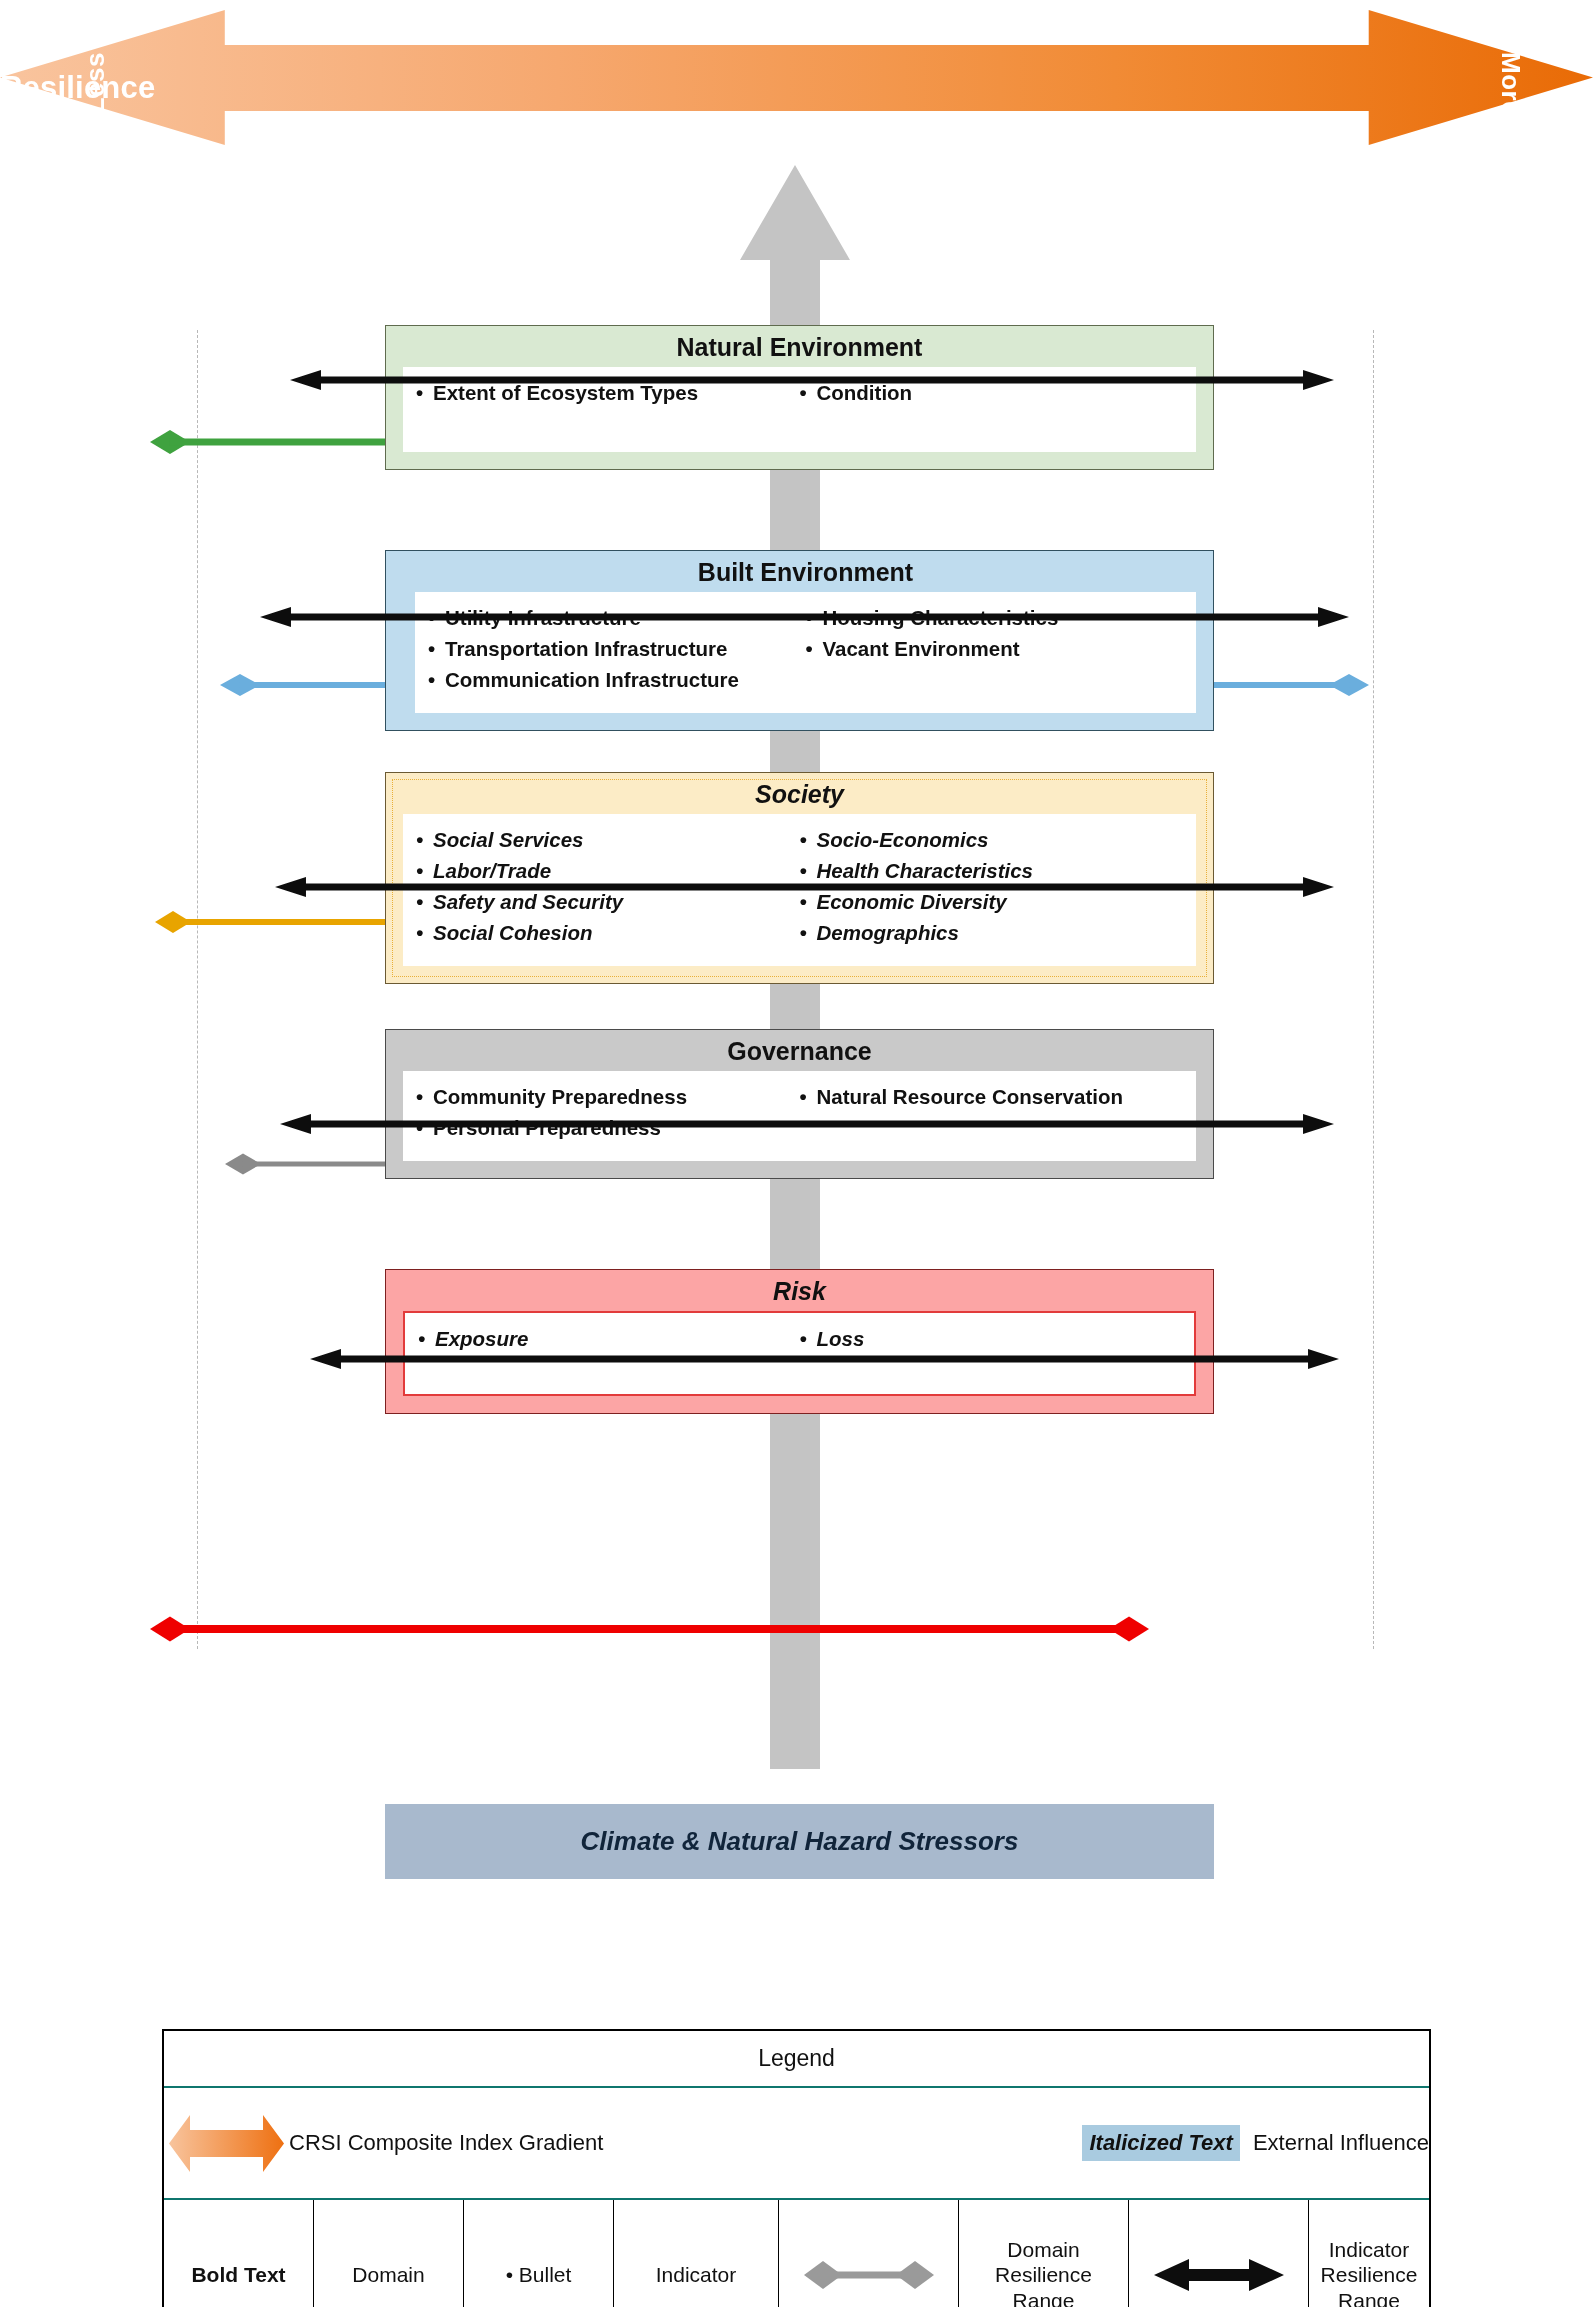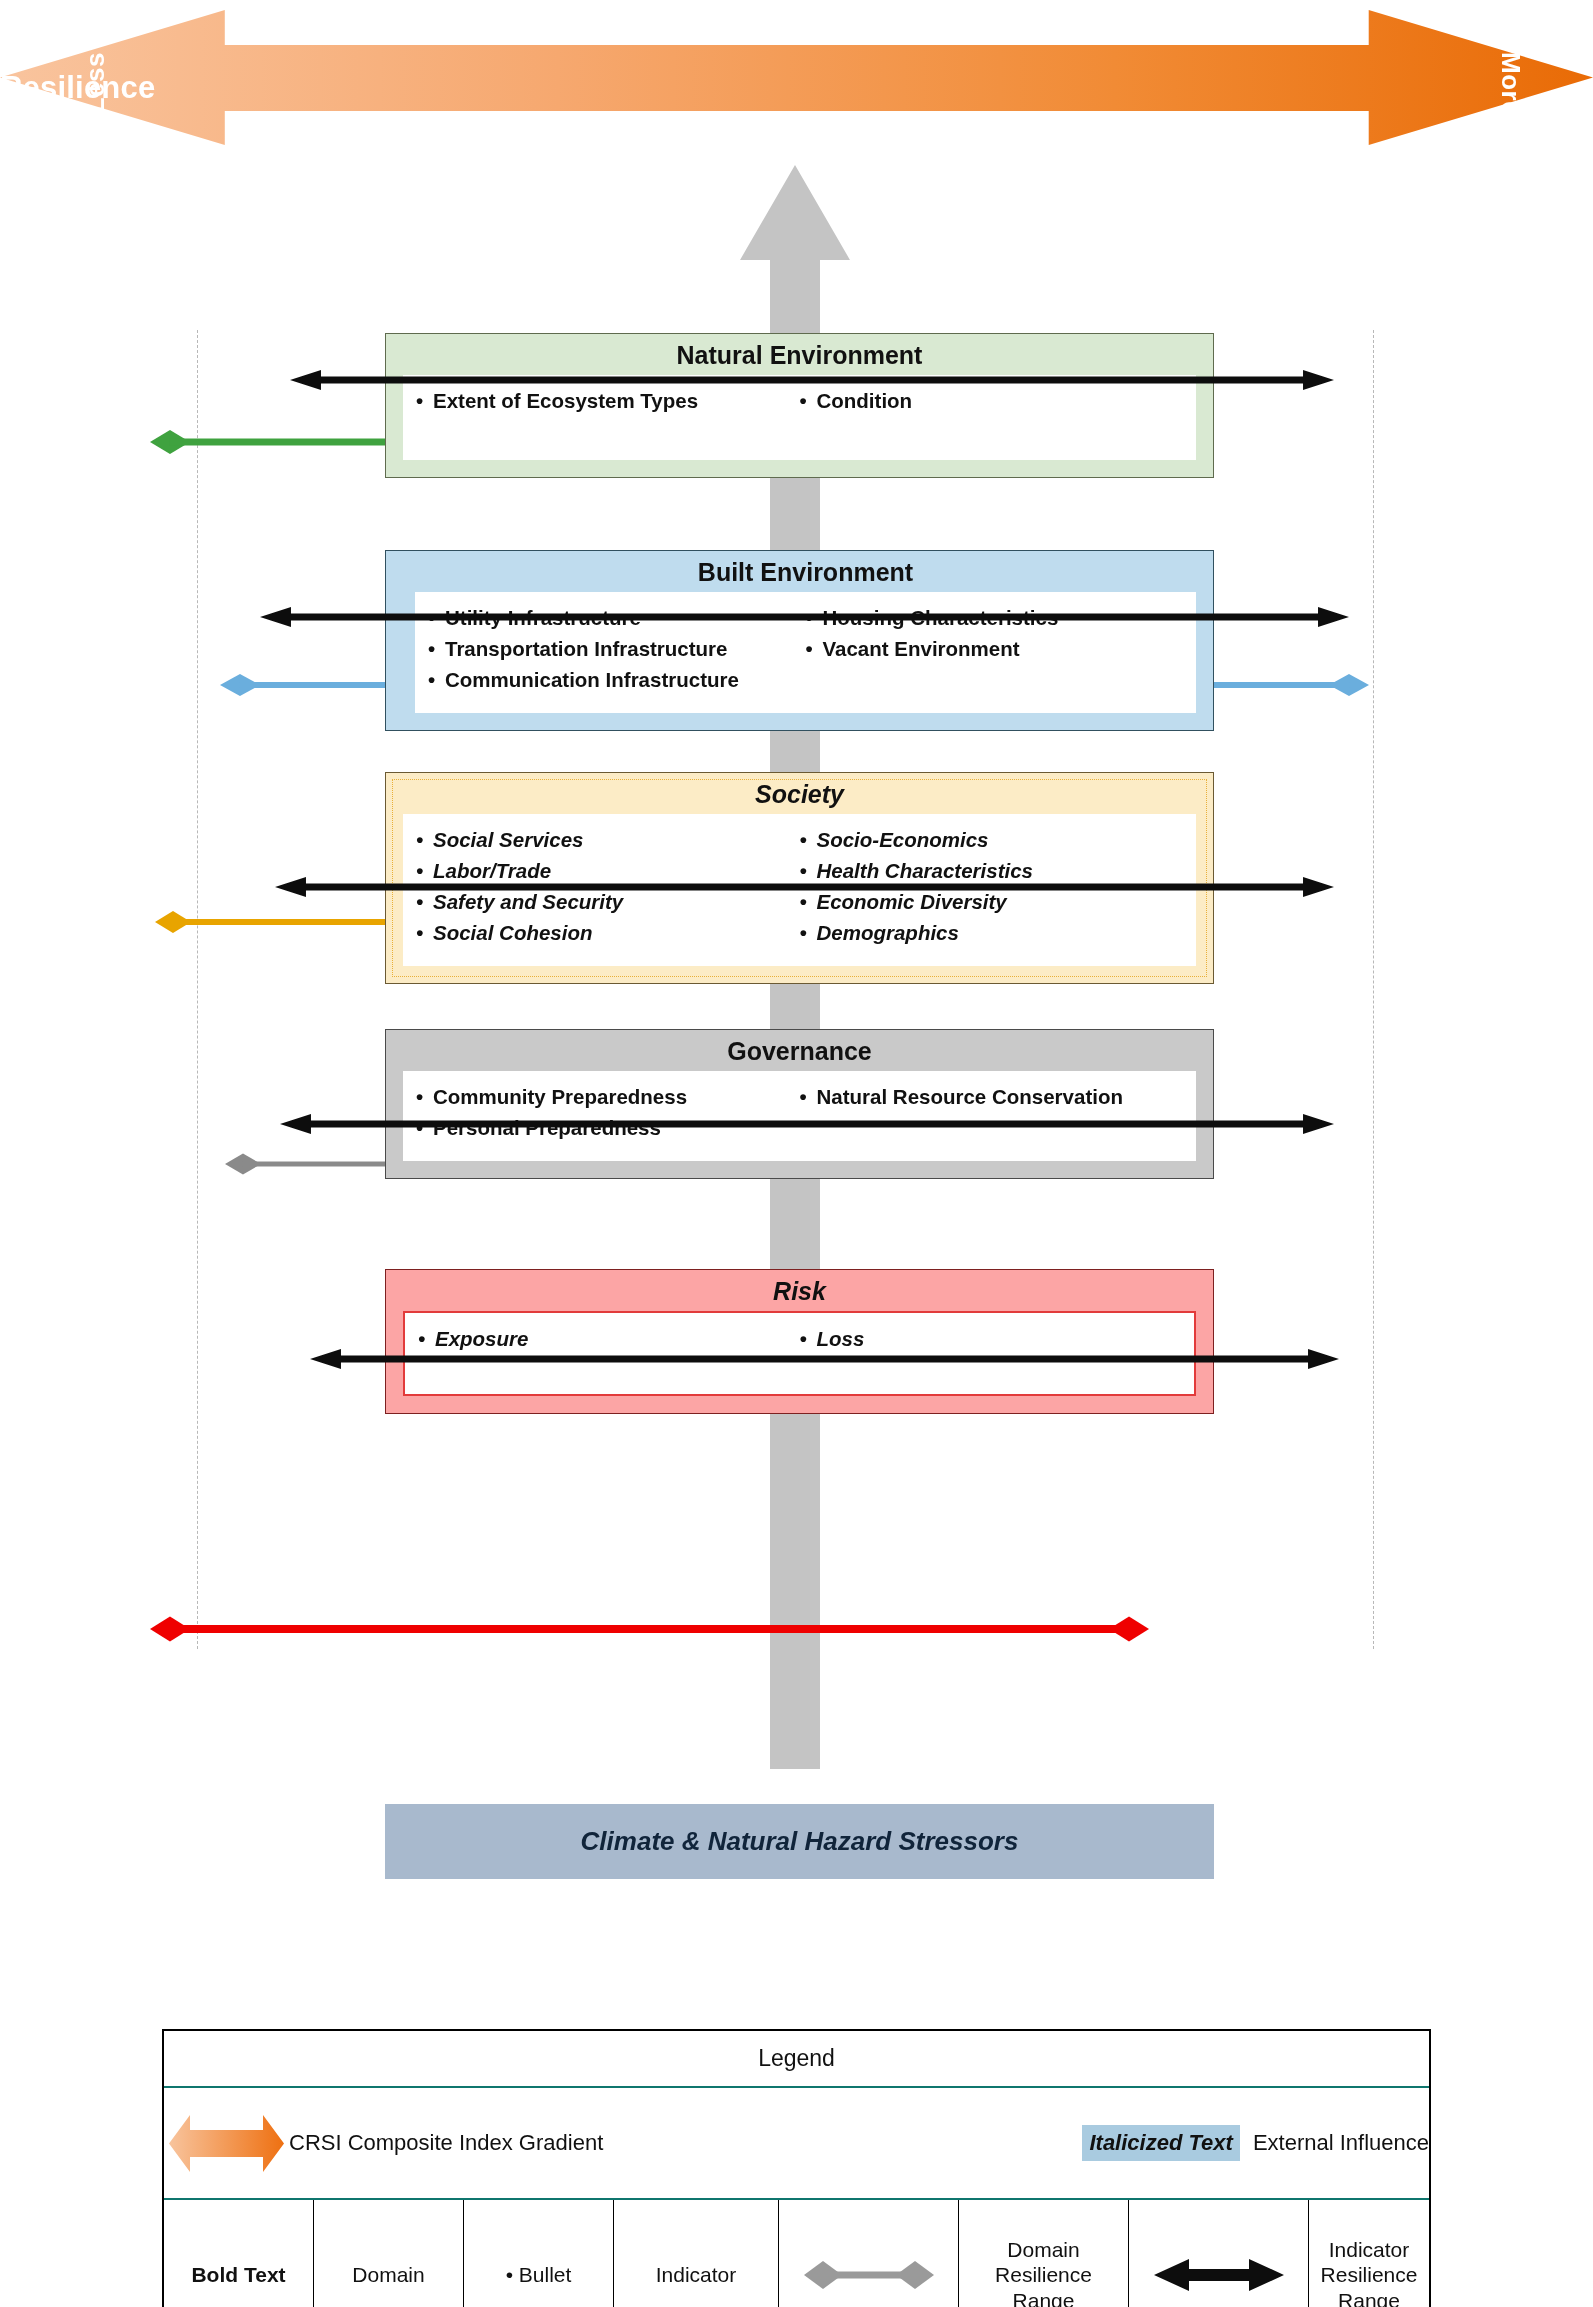--- a/index.html
+++ b/index.html
@@ -24,21 +24,21 @@
 
   
   .domain{position:absolute;left:385px;width:829px;z-index:4;border:1.5px solid #3a4a52;box-sizing:border-box;}
   .domain .title{text-align:center;font-weight:bold;font-size:25px;color:#111;padding:7px 0 5px 0;}
   .domain .inner{background:#ffffff;margin:0 17px 17px 17px;min-height:85px;display:flex;padding:13px 13px 15px 13px;box-sizing:border-box;}
   .col{flex:1;}
   .ind{display:flex;font-weight:bold;font-size:20.5px;color:#111;line-height:1.22;margin-bottom:6px;}
   .ind .b{width:17px;flex:none;}
   .ind .t{flex:1;}
 
-  #dom-natural{top:325px;background:#d9e9d2;border-color:#5f6b4e;margin-top:8px;}
+  #dom-natural{top:325px;background:#d9e9d2;border-color:#5f6b4e;}
   #dom-built{top:550px;background:#bfdcee;border-color:#31505f;padding-left:12px;}
   #dom-society{top:772px;background:#fcecc6;border-color:#6b5a33;outline:1.5px dotted #e8b03a;outline-offset:-8px;font-style:italic;}
   #dom-governance{top:1029px;background:#c9c9c9;border-color:#4a4a4a;}
   #dom-risk{top:1269px;background:#fca5a5;border-color:#7d2020;font-style:italic;}
   #dom-risk .inner{border:2px solid #e23b3b;}
 
   
   .ind-range{position:absolute;height:20px;z-index:6;}
 
   

